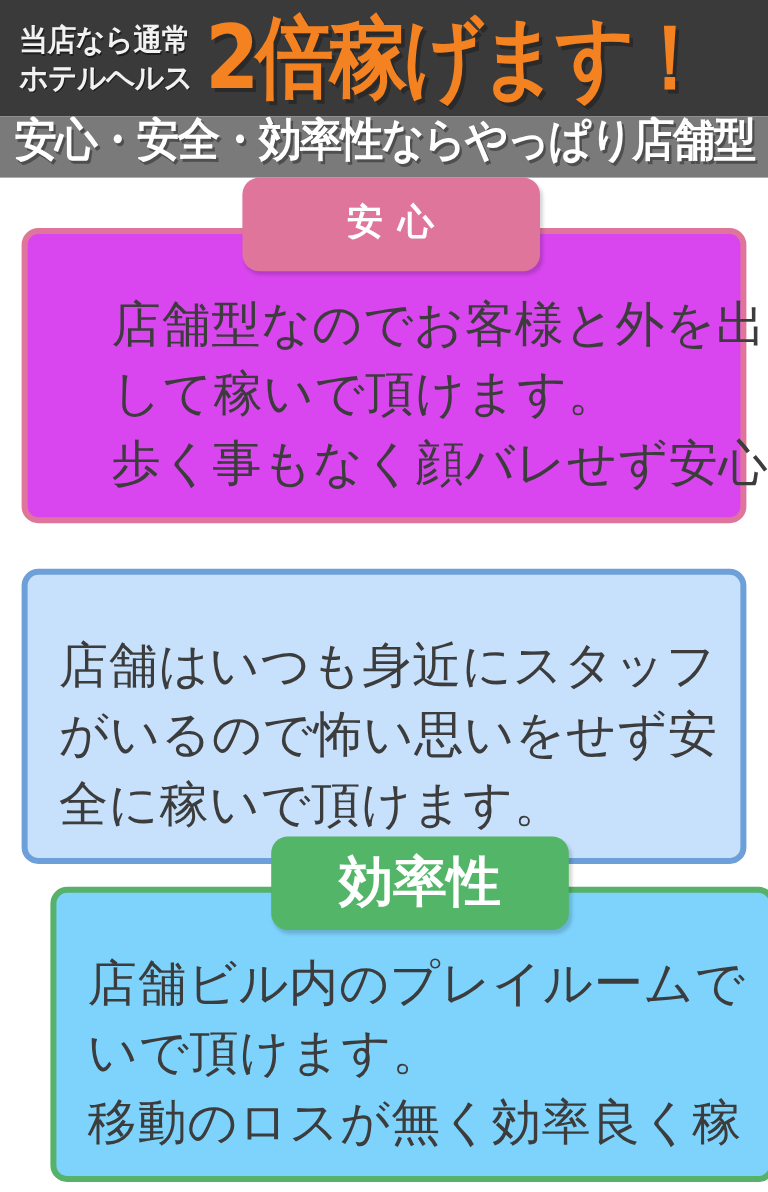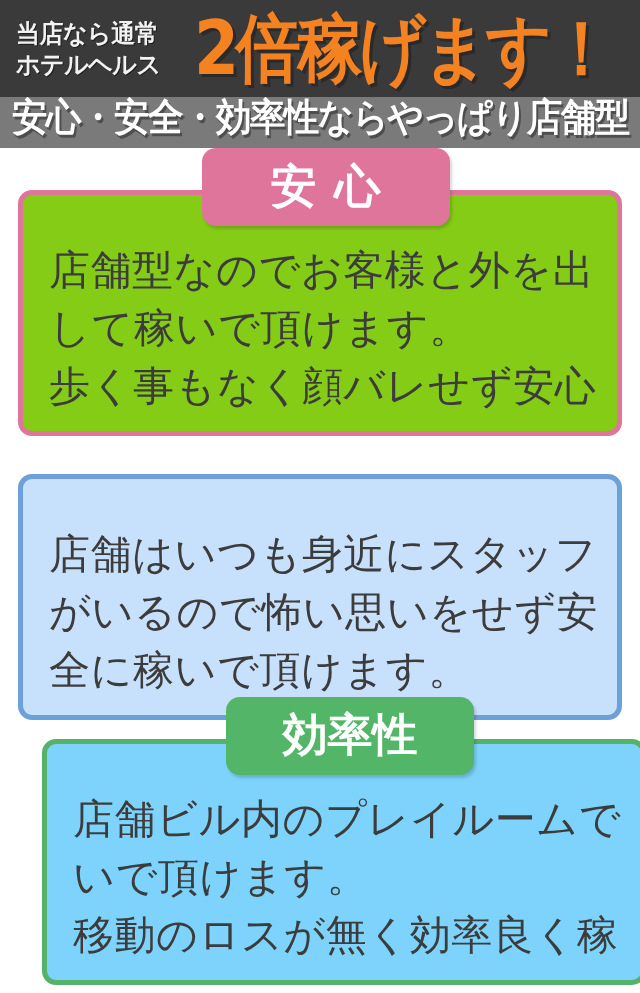--- a/index.html
+++ b/index.html
@@ -19,21 +19,20 @@
   .header-dark {
     position: absolute;
     left: 0;
     top: 0;
     width: 640px;
     height: 97px;
     background: #3a3a3a;
     display: flex;
     align-items: center;
     overflow: hidden;
-    gap: 23px;
   }
   .header-left {
     margin-left: 16px;
     display: flex;
     flex-direction: column;
     justify-content: center;
     flex: 0 0 auto;
   }
   .header-left-line {
     color: #f2f2f2;
@@ -102,21 +101,21 @@
     height: 78px;
     border-radius: 14px;
     z-index: 3;
     display: flex;
     align-items: center;
     justify-content: center;
     box-shadow: 2px 3px 3px rgba(0,0,0,0.16);
   }
   .card-tab-label {
     color: #ffffff;
-    font-size: 46px;
+    font-size: 30px;
     font-weight: bold;
     line-height: 50px;
     letter-spacing: 1px;
     white-space: nowrap;
     transform: translateY(-1px);
   }
   .card-tab.wide .card-tab-label {
     letter-spacing: 0px;
     font-size: 45px;
   }
@@ -138,21 +137,21 @@
     font-weight: normal;
     line-height: 58px;
     letter-spacing: 0.5px;
     padding-left: 26px;
     padding-right: 12px;
     white-space: nowrap;
   }
 
   
   .pink .card-tab   { background: #e0759c; }
-  .pink .card-body  { background: #84cc16; border-color: #e0759c; }
+  .pink .card-body  { background: #d946ef; border-color: #e0759c; padding-left: 44px; }
 
   .blue .card-tab   { background: #6fa5e4; }
   .blue .card-body  { background: #c7e0fb; border-color: #6d9fd9; }
 
   .green .card-tab  { background: #52b567; }
   .green .card-body { background: #7dd3fc; border-color: #56b16a; }
 </style>
 </head>
 <body>
 

